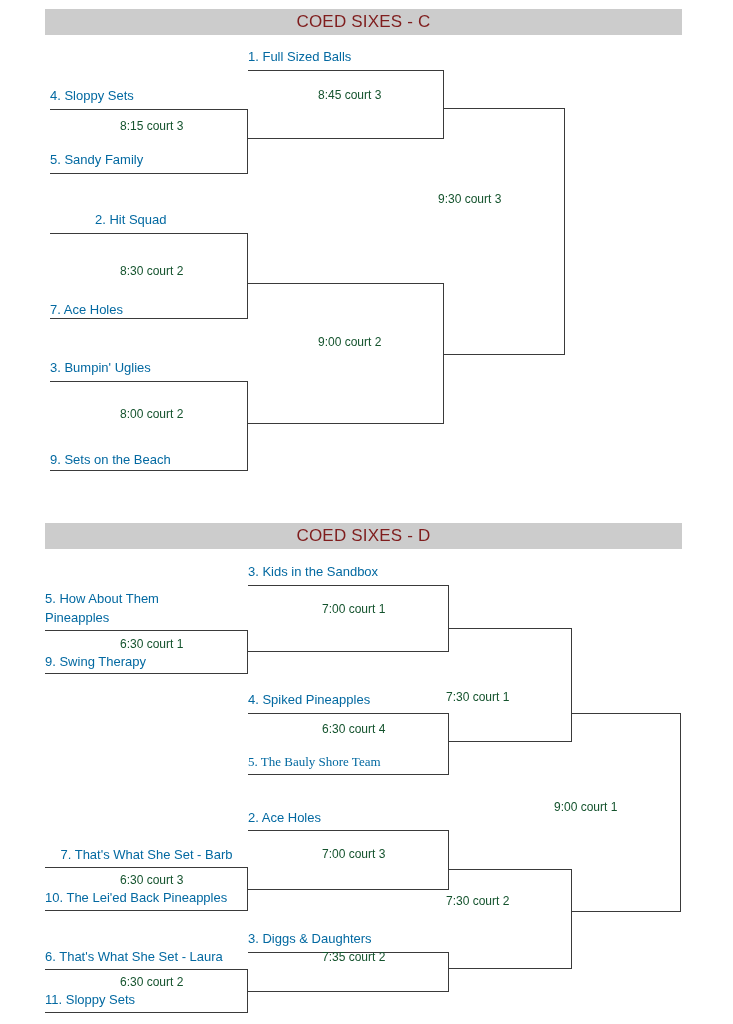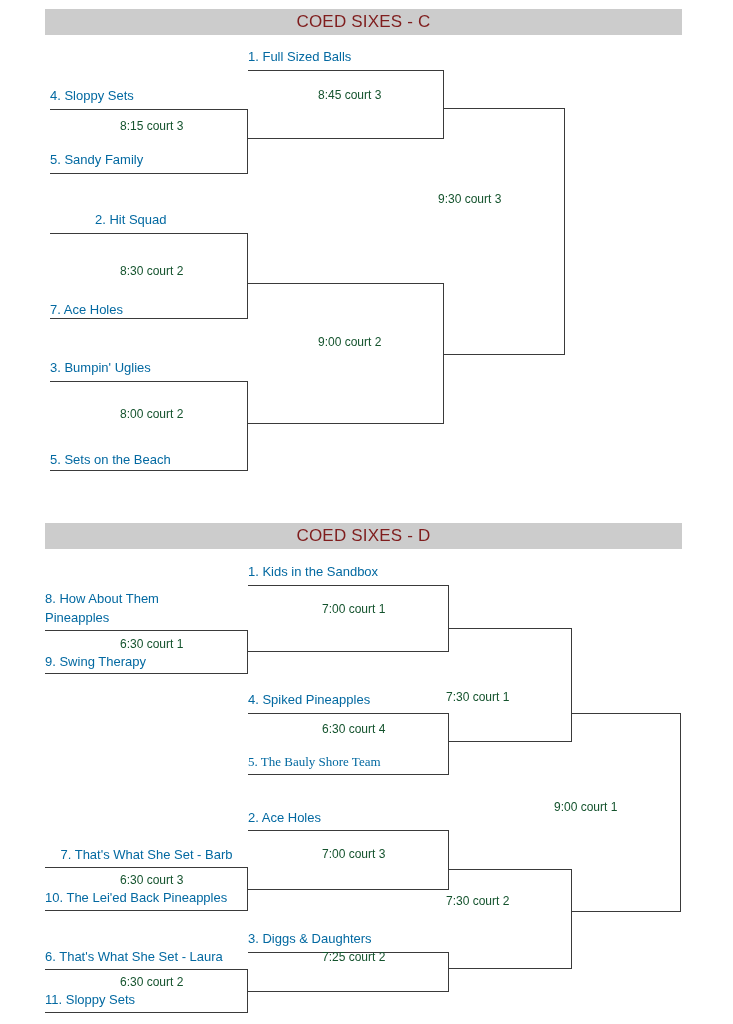--- a/index.html
+++ b/index.html
@@ -125,21 +125,21 @@
       <div class="hline" style="left:50px; top:318px; width:198px;"></div>
 
       <div class="vline" style="left:247px; top:233px; height:86px;"></div>
       <div class="hline" style="left:247px; top:283px; width:197px;"></div>
 
       <span class="team" style="left:50px; top:358px;">3. Bumpin' Uglies</span>
       <div class="hline" style="left:50px; top:381px; width:198px;"></div>
 
       <span class="slot" style="left:120px; top:405px; width:126px;">8:00 court 2</span>
 
-      <span class="team" style="left:50px; top:450px;">5. Sets on the Beach</span>
+      <span class="team" style="left:50px; top:450px;">9. Sets on the Beach</span>
       <div class="hline" style="left:50px; top:470px; width:198px;"></div>
 
       <div class="vline" style="left:247px; top:381px; height:90px;"></div>
       <div class="hline" style="left:247px; top:423px; width:197px;"></div>
 
       <span class="slot" style="left:318px; top:333px; width:124px;">9:00 court 2</span>
 
       <div class="vline" style="left:443px; top:283px; height:141px;"></div>
       <div class="hline" style="left:443px; top:354px; width:122px;"></div>
 
@@ -150,24 +150,24 @@
   </div>
 
   <div class="section" style="top:518px;height:506px;">
 
     <div class="title-bar" style="top:5px;">
       <span class="title-text">COED SIXES - D</span>
     </div>
 
     <div class="bracket-area">
 
-      <span class="team" style="left:248px; top:44px;">1. Kids in the Sandbox</span>
+      <span class="team" style="left:248px; top:44px;">3. Kids in the Sandbox</span>
       <div class="hline" style="left:248px; top:67px; width:201px;"></div>
 
-      <span class="team wrap" style="left:45px; top:71px; width:160px;">8. How About Them Pineapples</span>
+      <span class="team wrap" style="left:45px; top:71px; width:160px;">5. How About Them Pineapples</span>
       <div class="hline" style="left:45px; top:112px; width:203px;"></div>
 
       <span class="slot" style="left:120px; top:117px; width:126px;">6:30 court 1</span>
 
       <span class="team" style="left:45px; top:134px;">9. Swing Therapy</span>
       <div class="hline" style="left:45px; top:155px; width:203px;"></div>
 
       <div class="vline" style="left:247px; top:112px; height:44px;"></div>
       <div class="hline" style="left:247px; top:133px; width:202px;"></div>
 
@@ -218,21 +218,21 @@
       <div class="hline" style="left:45px; top:451px; width:203px;"></div>
 
       <span class="slot" style="left:120px; top:455px; width:126px;">6:30 court 2</span>
 
       <span class="team" style="left:45px; top:472px;">11. Sloppy Sets</span>
       <div class="hline" style="left:45px; top:494px; width:203px;"></div>
 
       <div class="vline" style="left:247px; top:451px; height:44px;"></div>
       <div class="hline" style="left:247px; top:473px; width:202px;"></div>
 
-      <span class="slot" style="left:322px; top:430px; width:126px;">7:25 court 2</span>
+      <span class="slot" style="left:322px; top:430px; width:126px;">7:35 court 2</span>
 
       <div class="vline" style="left:448px; top:434px; height:40px;"></div>
       <div class="hline" style="left:448px; top:450px; width:124px;"></div>
 
       <span class="slot" style="left:446px; top:374px; width:126px;">7:30 court 2</span>
 
       <div class="vline" style="left:571px; top:351px; height:100px;"></div>
       <div class="hline" style="left:571px; top:393px; width:110px;"></div>
 
       <span class="slot" style="left:554px; top:280px; width:126px;">9:00 court 1</span>

